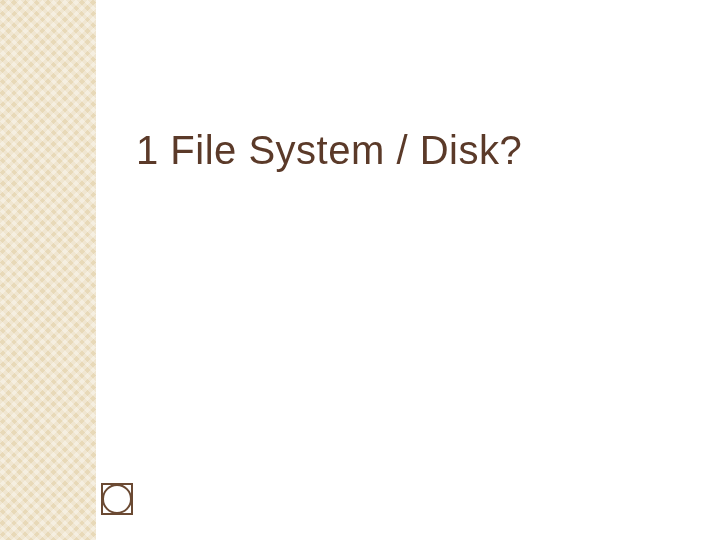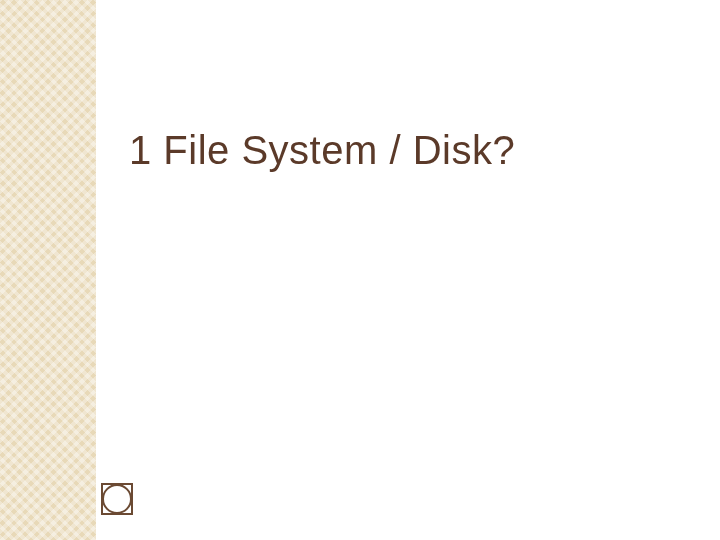--- a/index.html
+++ b/index.html
@@ -23,21 +23,21 @@
         transparent 4px,
         transparent 8px),
       repeating-linear-gradient(-45deg,
         rgba(255,255,255,0.35) 0px,
         rgba(255,255,255,0.35) 4px,
         transparent 4px,
         transparent 8px);
   }
   .title {
     position: absolute;
-    left: 129px;
+    left: 136px;
     top: 128px;
     font-size: 40px;
     color: #5b3a29;
     letter-spacing: 0.5px;
     font-weight: 400;
   }
   .corner-ornament {
     position: absolute;
     left: 96px;
     bottom: 18px;

